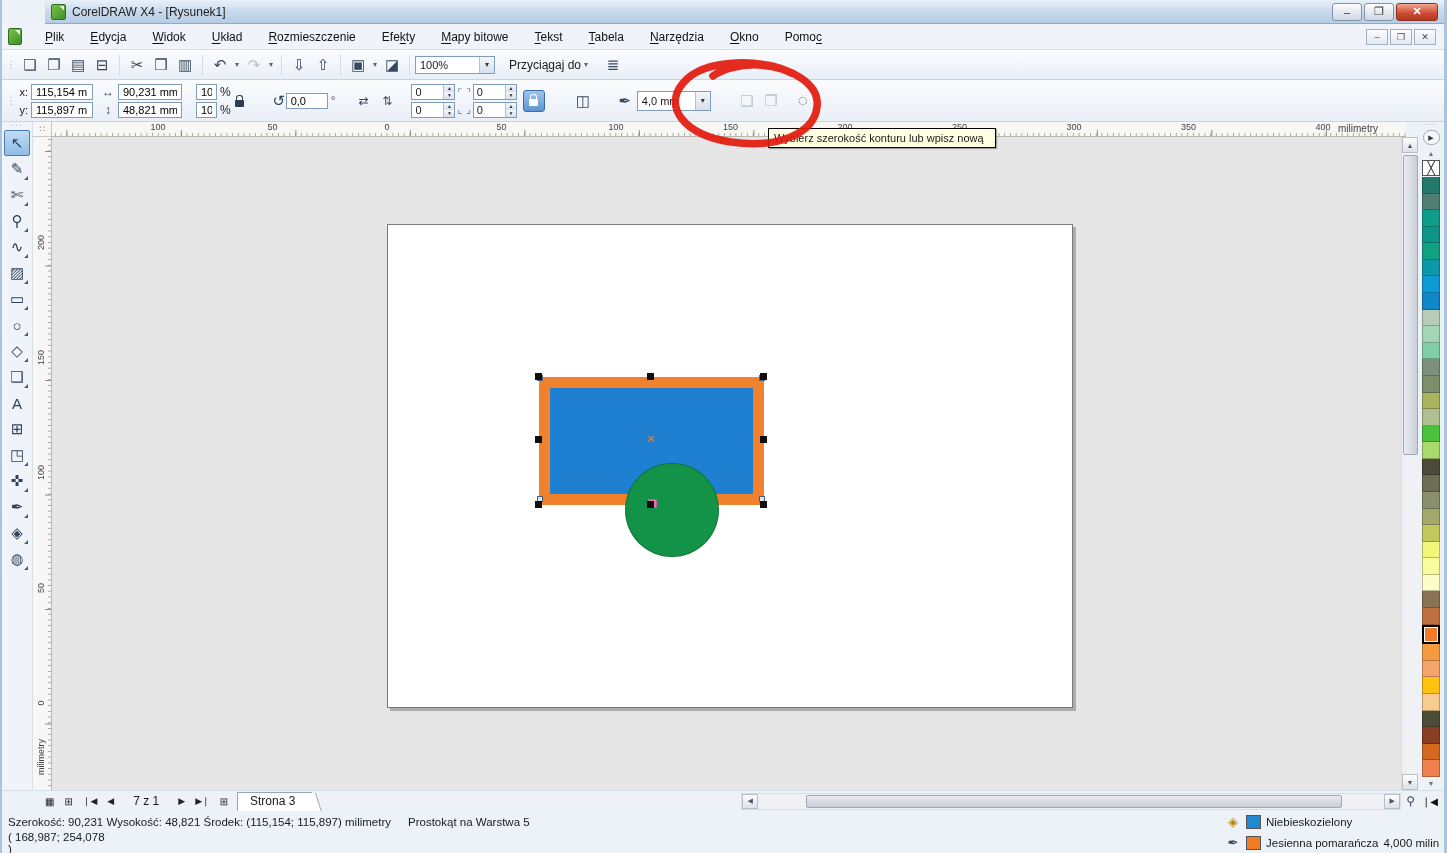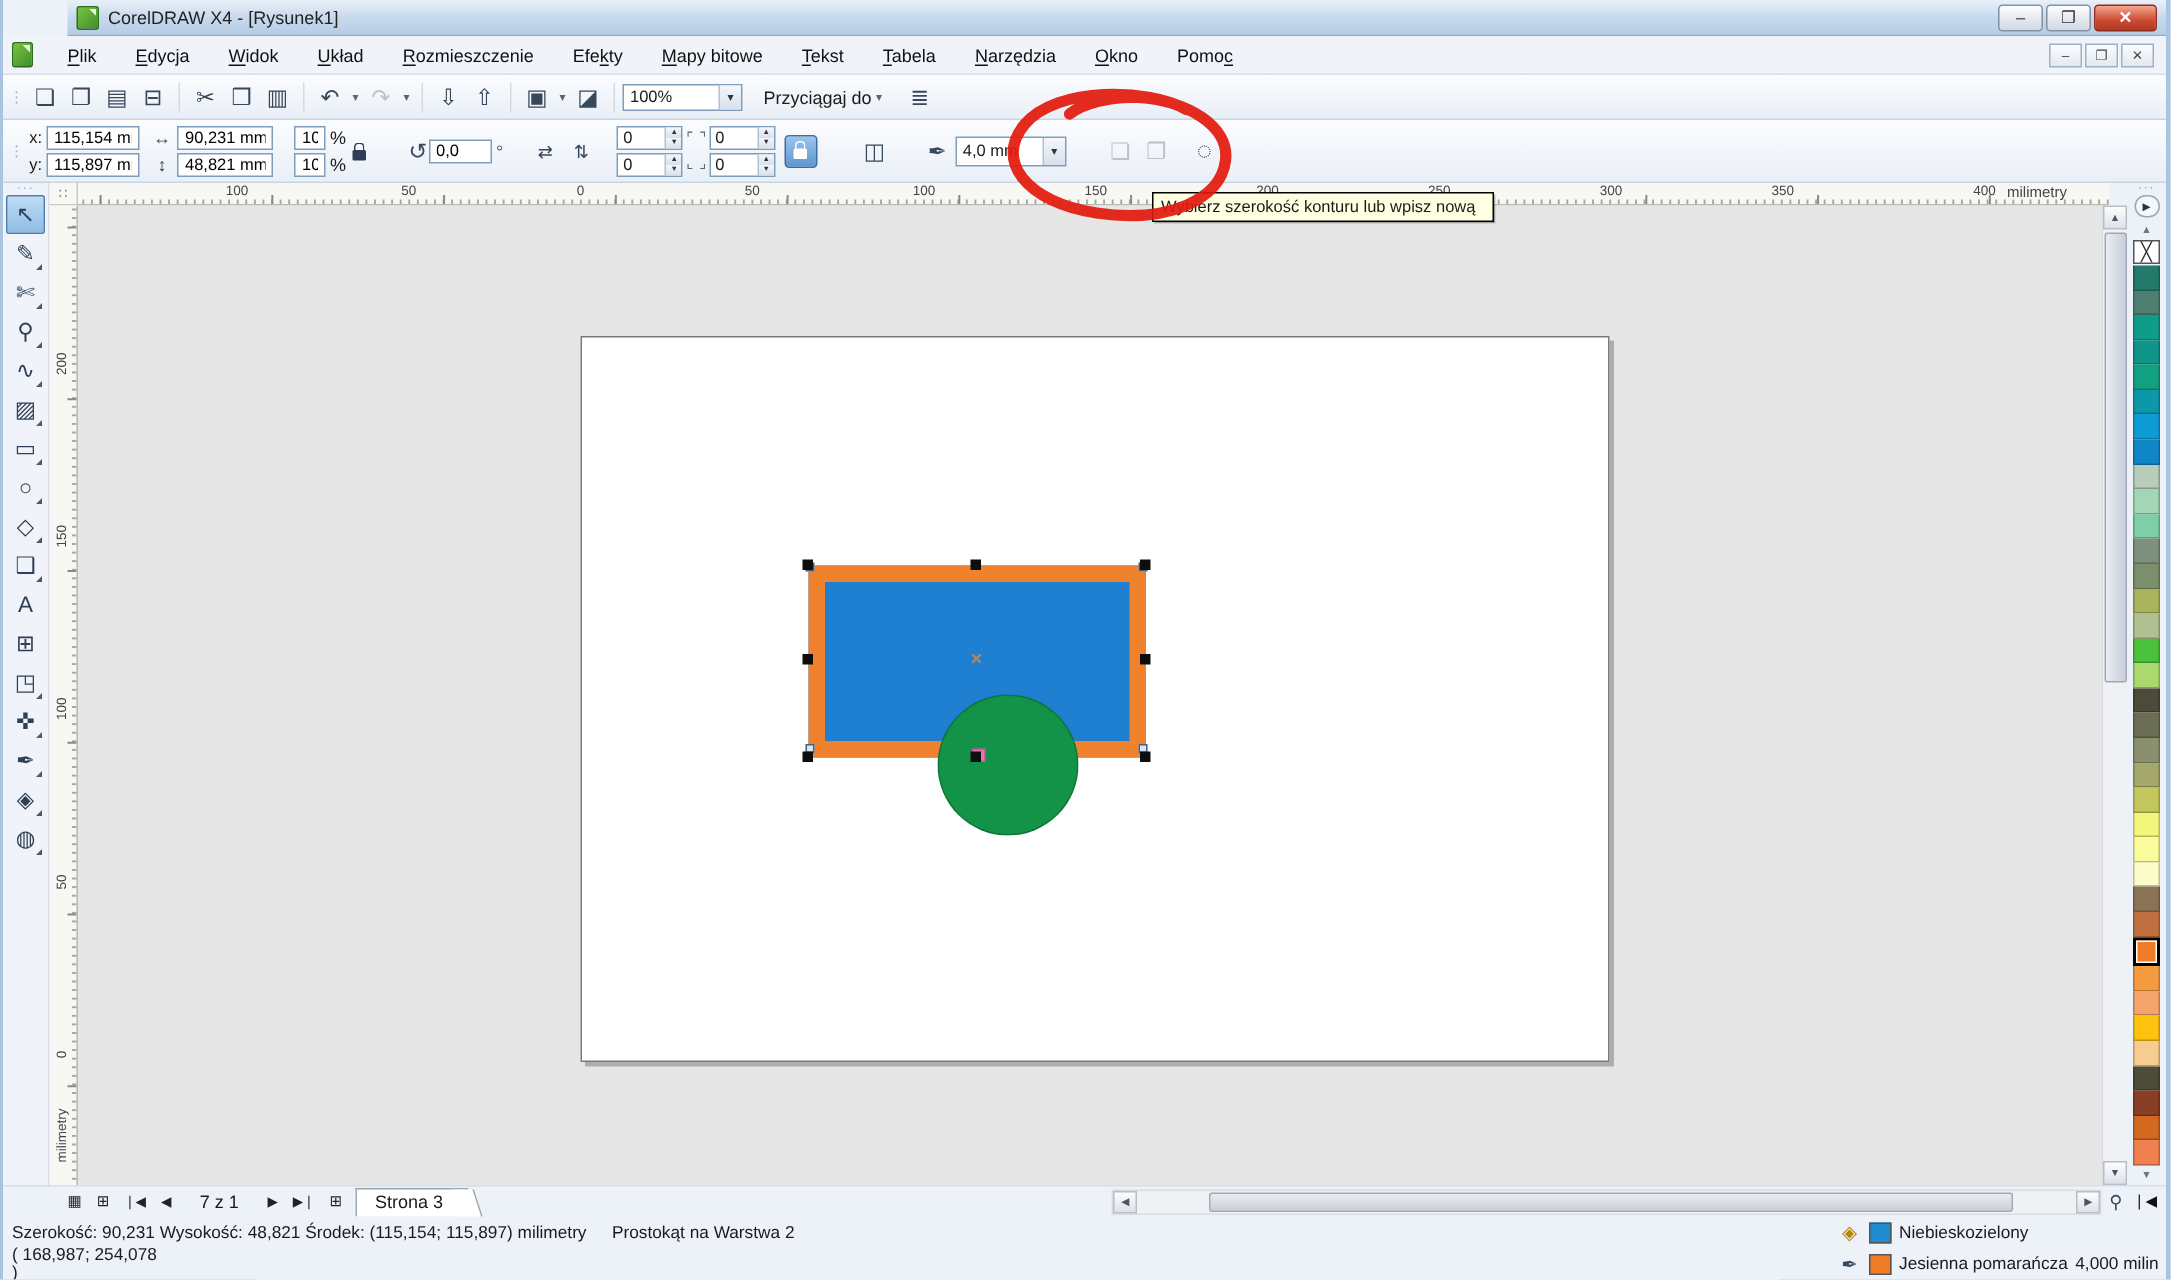--- a/index.html
+++ b/index.html
@@ -532,21 +532,21 @@
       <div id="hthumb"></div>
       <div class="scr-btn rightbtn">▶</div>
     </div>
     <span id="mag-btn">⚲</span>
     <span id="pal-left">❘◀</span>
   </div>
 
   <div id="statusbar">
     <div class="srow">
       <span id="s1-left">Szerokość: 90,231  Wysokość: 48,821  Środek: (115,154; 115,897) milimetry</span>
-      <span>Prostokąt na Warstwa 2</span>
+      <span>Prostokąt na Warstwa 5</span>
     </div>
     <div class="srow">
       <span id="s2-left">( 168,987; 254,078 )</span>
     </div>
     <div id="status-right">
       <div class="stat-line">
         <span class="stat-ic" style="color:#B8860B">◈</span>
         <span class="swatch-lg" id="fill-swatch" style="background: rgb(30, 139, 209);"></span>
         <span>Niebieskozielony</span>
       </div>

